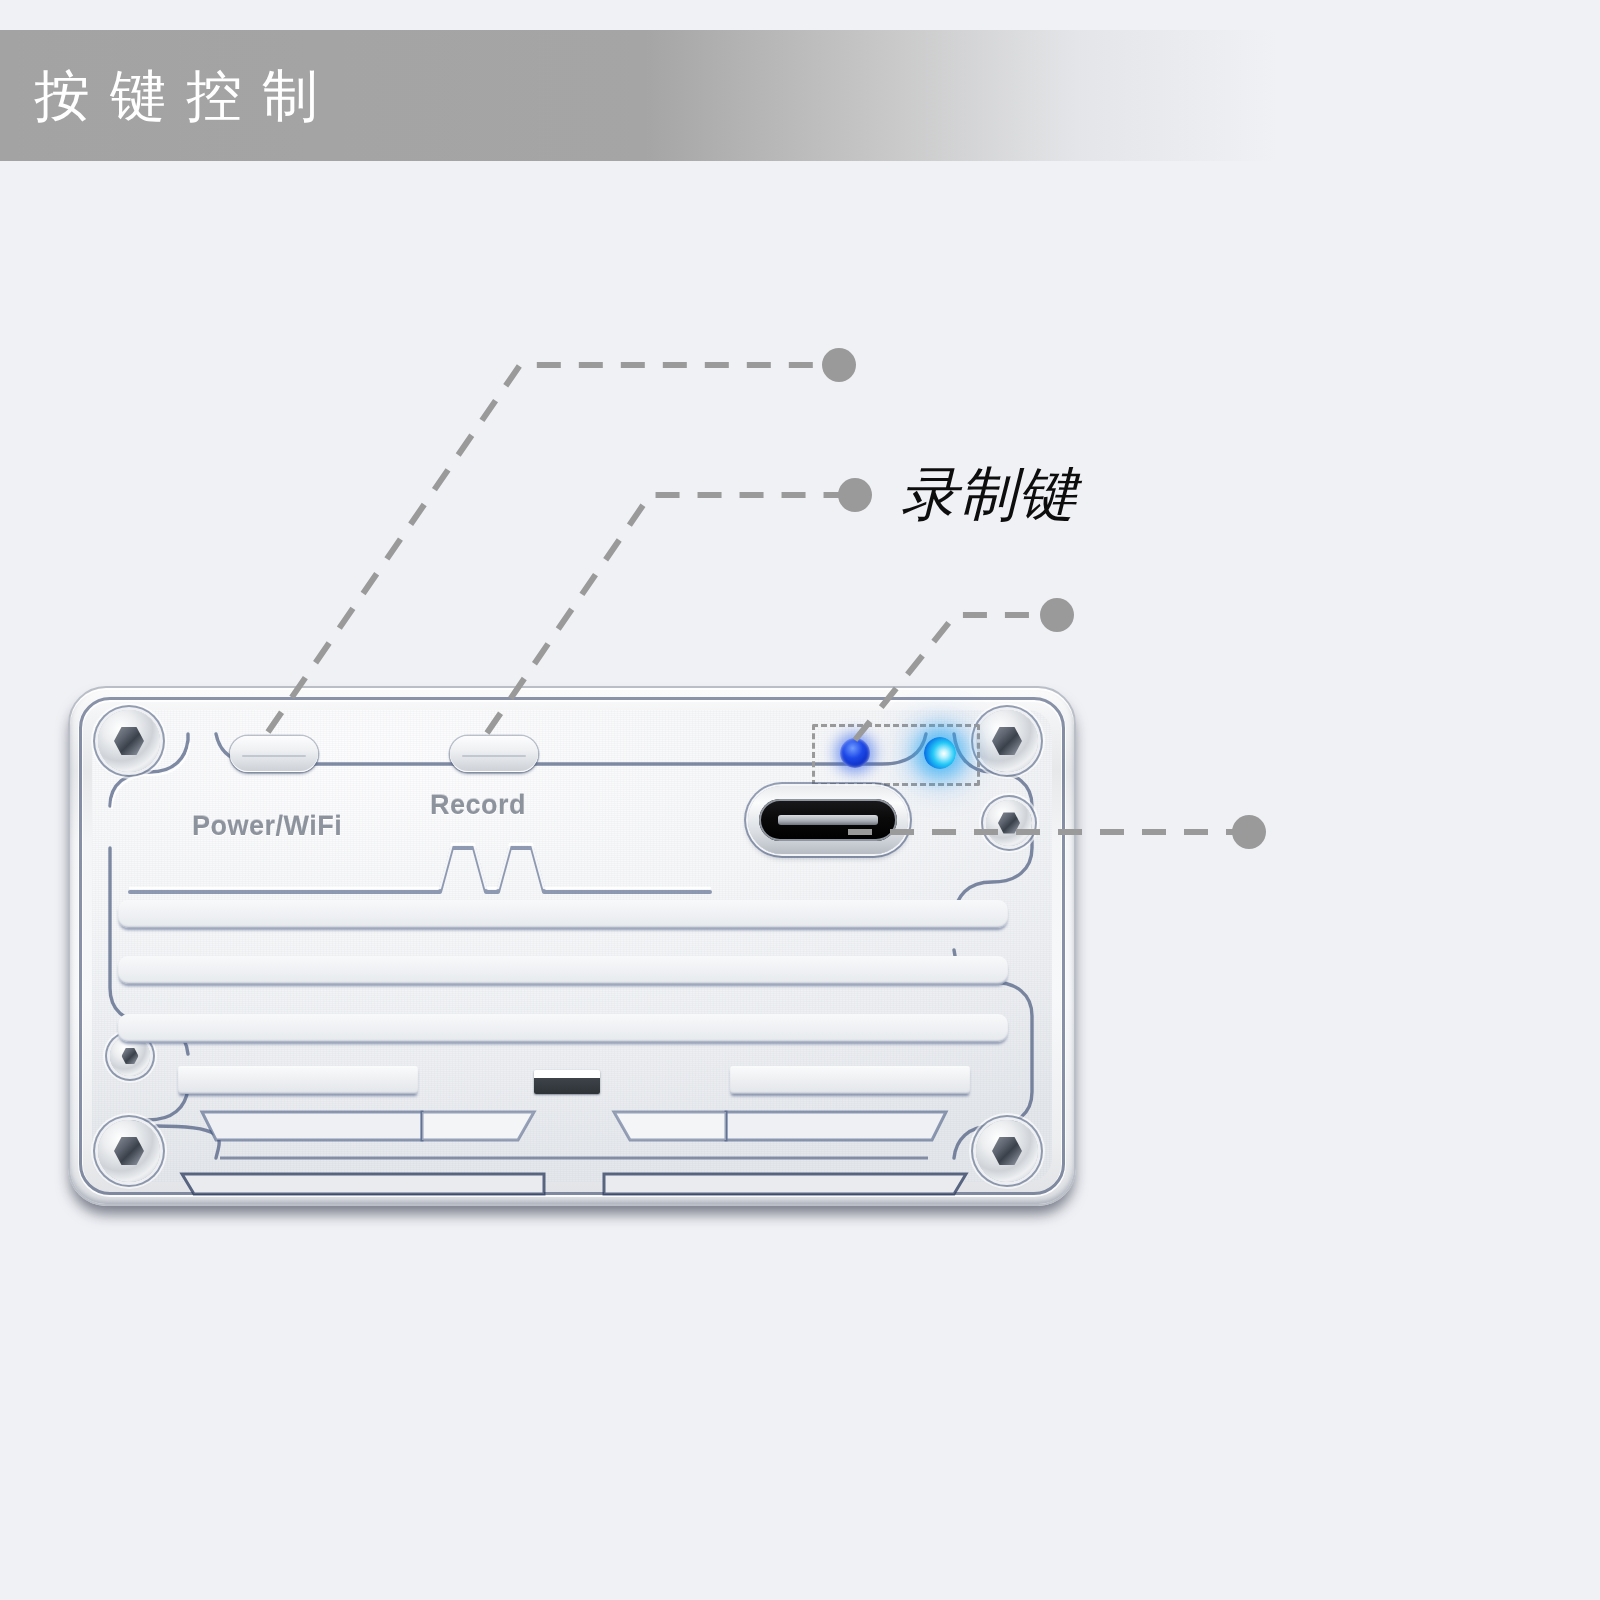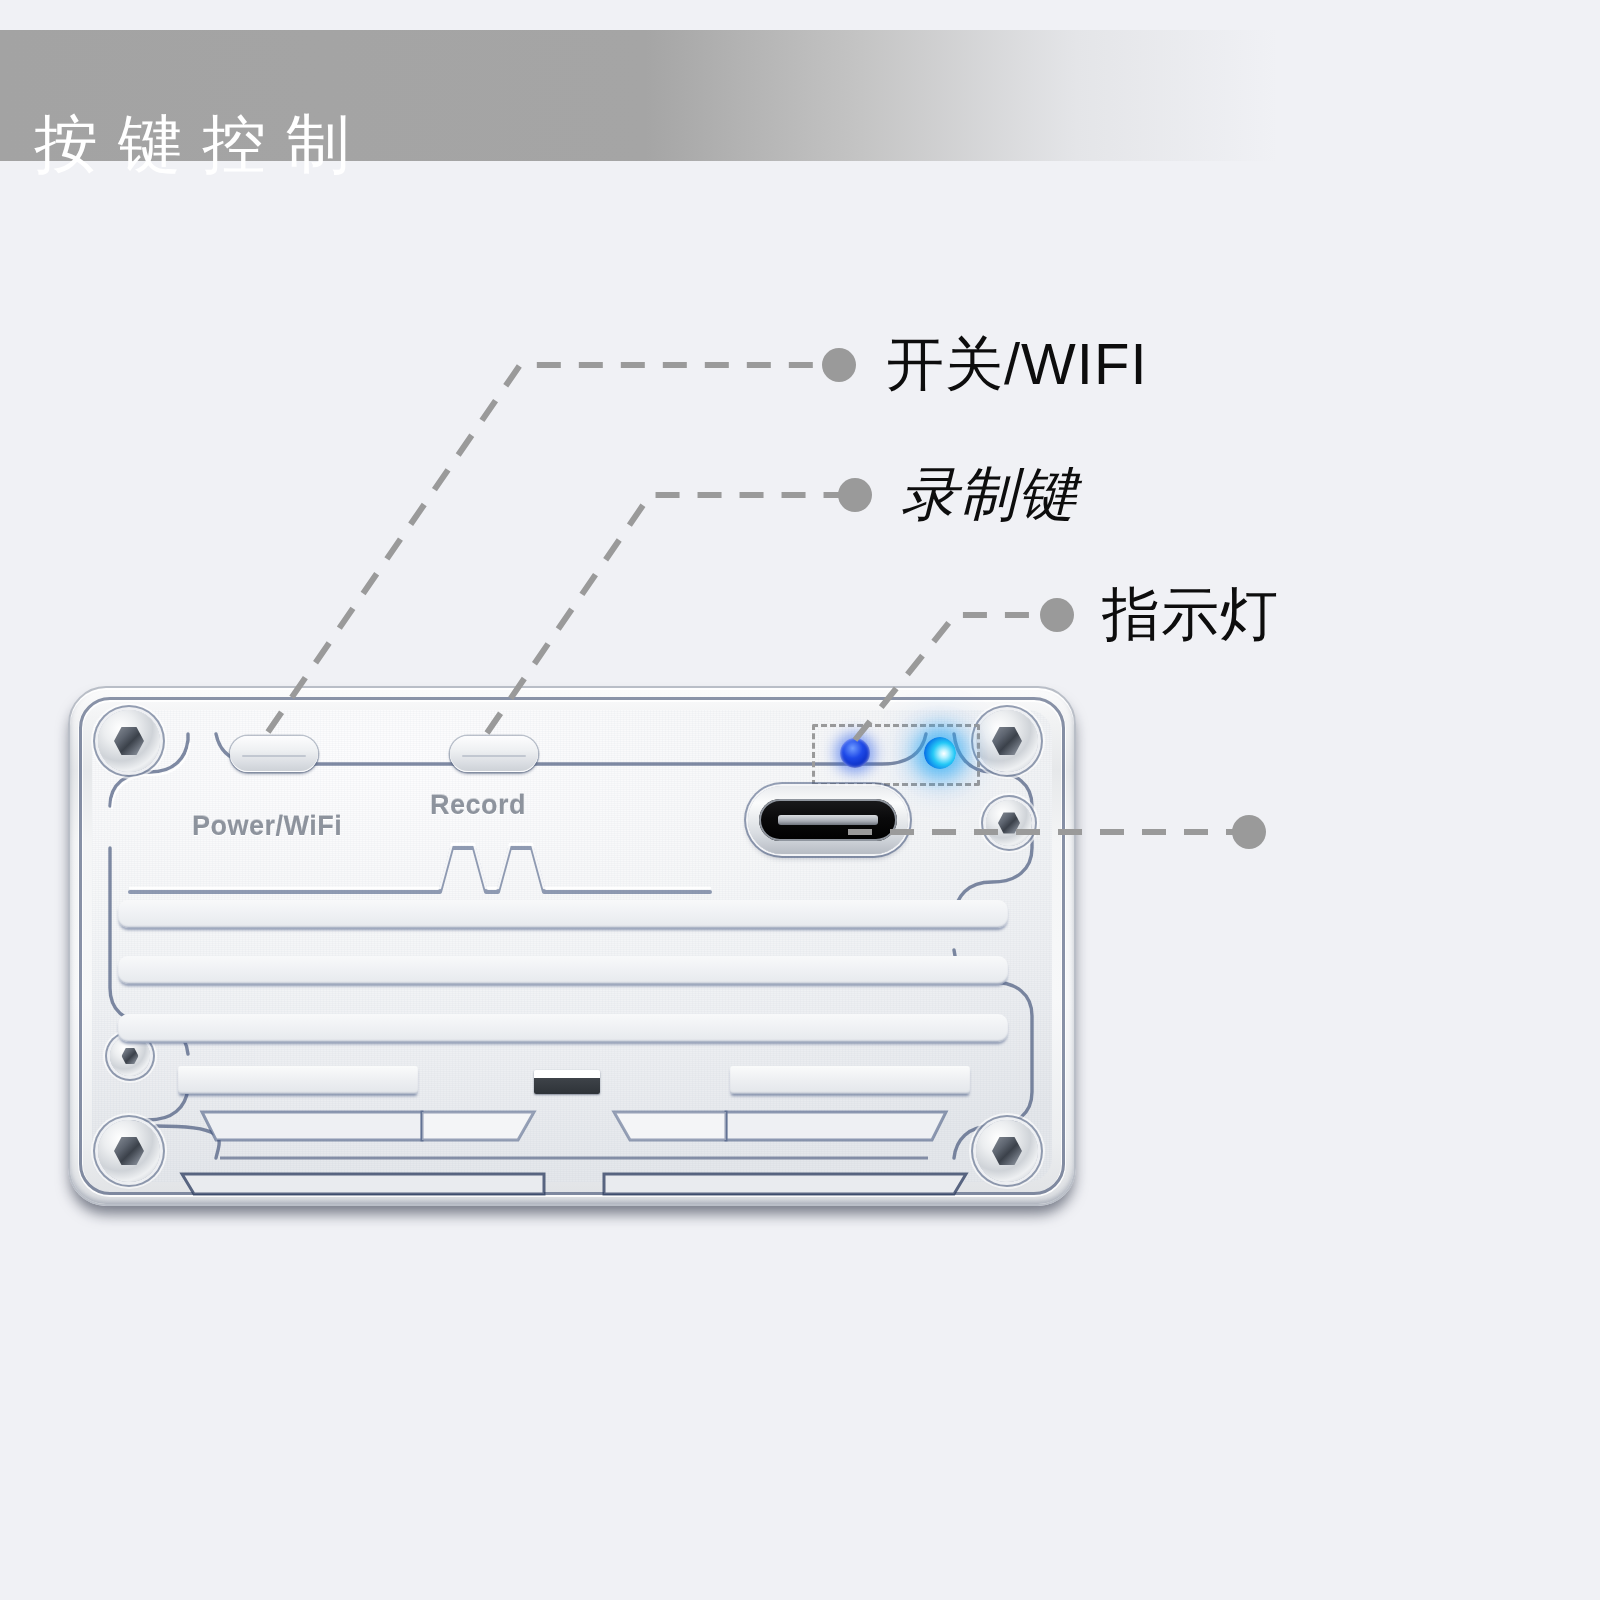--- a/index.html
+++ b/index.html
@@ -11,22 +11,22 @@
     position:relative;
   }
 
   
   #banner{
     position:absolute;left:0;top:30px;width:1345px;height:131px;
     background:linear-gradient(90deg,#a3a3a3 0%,#a5a5a5 48%,#c4c4c4 64%,#e4e5e8 80%,#f0f1f5 95%,#f0f1f5 100%);
   }
   #banner-title{
     position:absolute;left:34px;top:50%;transform:translateY(-50%);
-    color:#ffffff;font-size:64px;line-height:1;
-    letter-spacing:20px;font-weight:400;white-space:nowrap;margin-top:48px;
+    color:#ffffff;font-size:56px;line-height:1;
+    letter-spacing:20px;font-weight:400;white-space:nowrap;
   }
 
   
   #callouts{position:absolute;left:0;top:0;width:1600px;height:1600px;}
   .callout-label{
     position:absolute;color:#0d0d0d;font-size:58px;line-height:1;
     white-space:nowrap;font-weight:400;letter-spacing:1px;
   }
   .callout-dot{
     position:absolute;width:34px;height:34px;border-radius:50%;
@@ -298,22 +298,20 @@
   <svg id="leader-svg" viewBox="0 0 1600 1600">
     <g stroke="#9a9a9a" stroke-width="6" fill="none" stroke-linecap="butt" stroke-dasharray="24 18">
       <path d="M 268 732 L 520 365 L 828 365"></path>
       <path d="M 487 733 L 650 495 L 845 495"></path>
       <path d="M 855 740 L 955 615 L 1046 615"></path>
       <path d="M 848 832 L 1236 832"></path>
     </g>
   </svg>
 
   <div class="callout-dot" style="left:822px;top:348px;"></div>
-  <div class="callout-label" style="left:886px;top:335px;">开关/WIFI</div>
 
   <div class="callout-dot" style="left:838px;top:478px;"></div>
   <div class="callout-label" style="left:900px;top:465px;font-style:italic;">录制键</div>
 
   <div class="callout-dot" style="left:1040px;top:598px;"></div>
-  <div class="callout-label" style="left:1102px;top:585px;">指示灯</div>
 
   <div class="callout-dot" style="left:1232px;top:815px;"></div>
 </div>
 
 </body></html>

